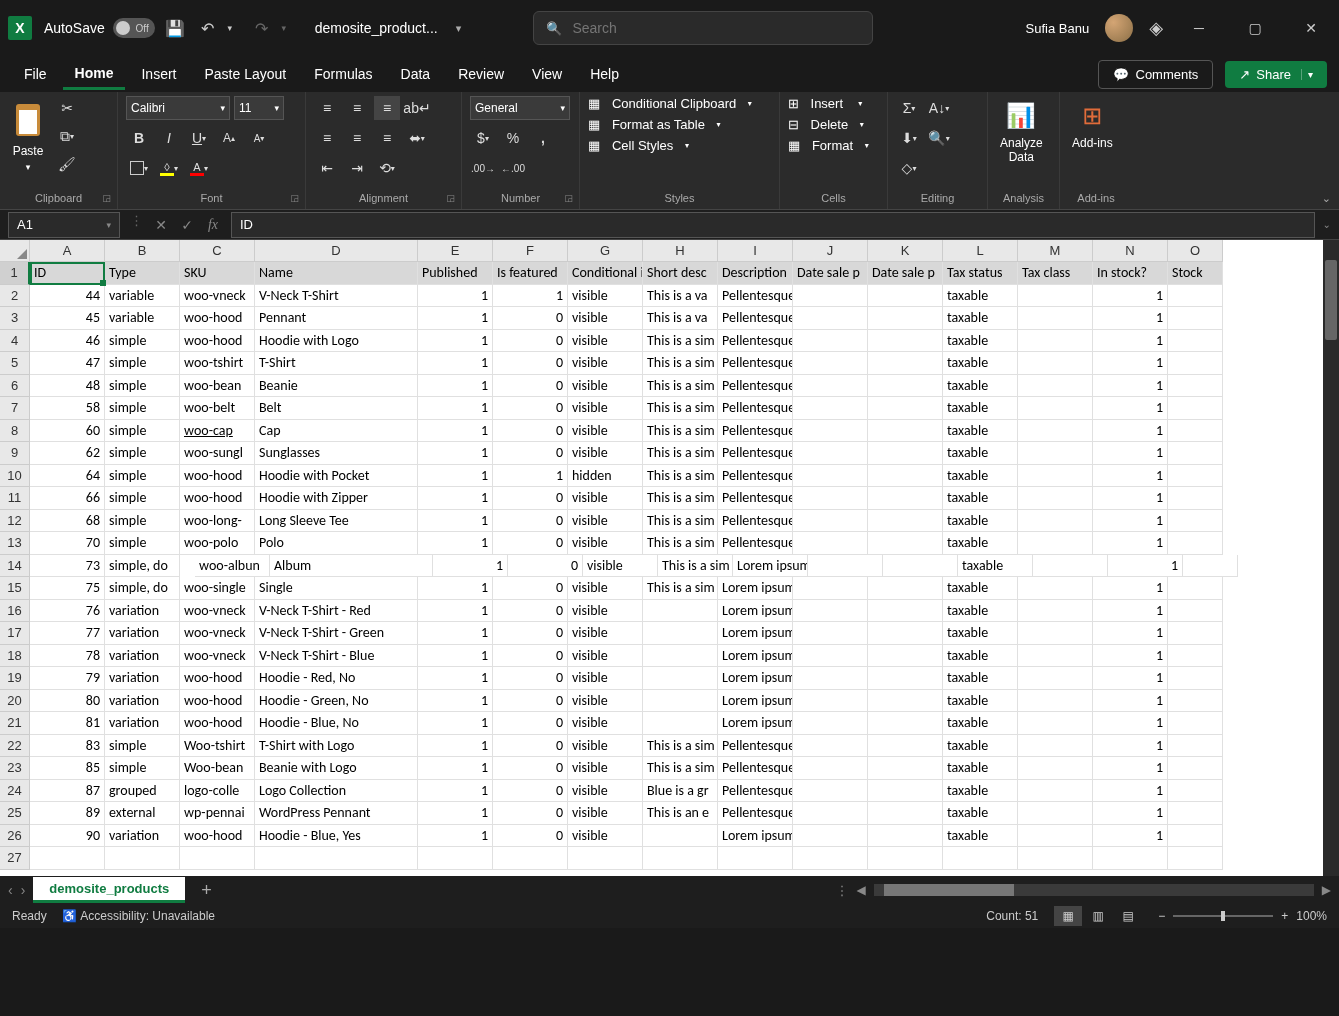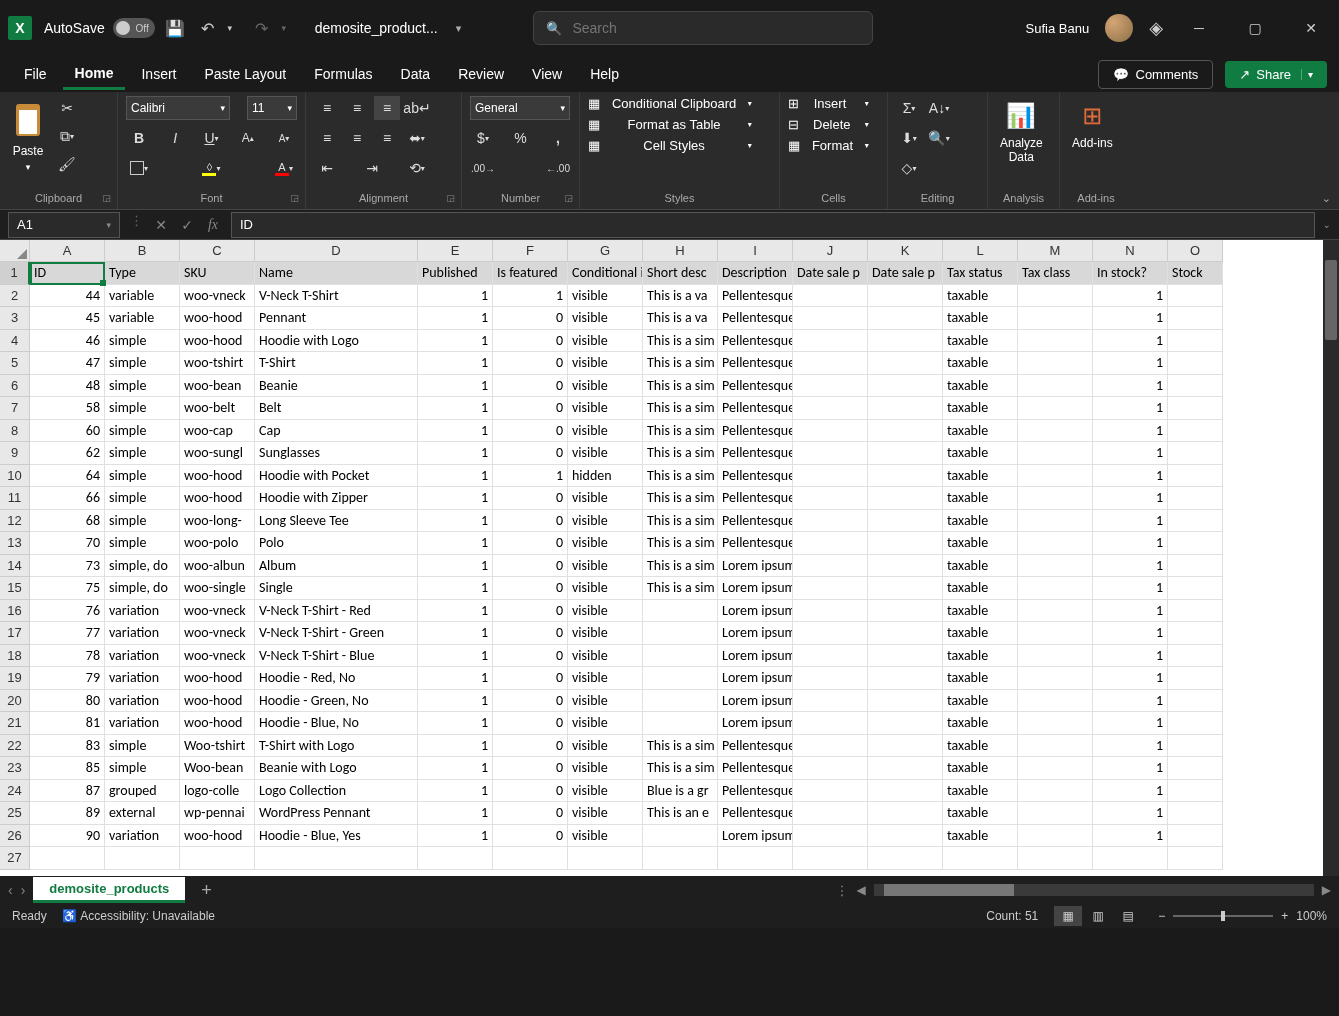--- a/index.html
+++ b/index.html
@@ -36,21 +36,21 @@
     
     .ribbon { height: 118px; background: #2b2b2b; display: flex; border-bottom: 1px solid #444; position: relative; }
     .group { border-right: 1px solid #3a3a3a; padding: 4px 8px 2px; display: flex; flex-direction: column; justify-content: space-between; }
     .group-content { display: flex; gap: 6px; align-items: flex-start; flex: 1; }
     .group-label { font-size: 11px; color: #aaa; text-align: center; height: 18px; display: flex; align-items: center; justify-content: center; position: relative; }
     .dlg { font-size: 9px; color: #888; position: absolute; right: -2px; }
     .big-btn { display: flex; flex-direction: column; align-items: center; gap: 4px; padding: 4px; }
     .big-btn .ico { width: 32px; height: 32px; display: flex; align-items: center; justify-content: center; font-size: 24px; }
     .big-btn .lbl { font-size: 12px; text-align: center; line-height: 1.2; }
     .col { display: flex; flex-direction: column; gap: 4px; }
-    .row { display: flex; gap: 4px; align-items: center; justify-content: space-between; }
+    .row { display: flex; gap: 4px; align-items: center; }
     .sm-btn { width: 26px; height: 24px; display: flex; align-items: center; justify-content: center; color: #ddd; font-size: 14px; }
     .combo { height: 24px; background: #3a3a3a; border: 1px solid #555; display: flex; align-items: center; padding: 0 4px; font-size: 12px; }
     .paste-ico { width: 32px; height: 40px; position: relative; }
     .clipboard-shape { width: 24px; height: 32px; background: #c88b3a; border-radius: 3px; position: absolute; top: 4px; left: 4px; }
     .clipboard-paper { width: 18px; height: 24px; background: #fff; position: absolute; top: 10px; left: 7px; }
     .ribbon-collapse { position: absolute; right: 8px; bottom: 4px; color: #aaa; font-size: 11px; }
     
     
     .formulabar { height: 30px; background: #1e1e1e; display: flex; align-items: center; border-bottom: 1px solid #444; }
     .namebox { width: 112px; height: 26px; background: #2a2a2a; border: 1px solid #555; display: flex; align-items: center; padding: 0 8px; margin-left: 8px; font-size: 13px; justify-content: space-between; }
@@ -551,21 +551,21 @@
         <div class="cell" style="width: 75px;"></div>
         <div class="cell" style="width: 75px;"></div>
         <div class="cell" style="width: 75px;">taxable</div>
         <div class="cell" style="width: 75px;"></div>
         <div class="cell num" style="width: 75px;">1</div>
         <div class="cell" style="width: 55px;"></div>
       </div>
       <div class="data-row">
         <div class="cell num" style="width: 75px;">60</div>
         <div class="cell" style="width: 75px;">simple</div>
-        <div class="cell" style="width: 75px;">woo-cap</div>
+        <div class="cell" style="width: 75px; text-decoration: underline;">woo-cap</div>
         <div class="cell" style="width: 163px;">Cap</div>
         <div class="cell num" style="width: 75px;">1</div>
         <div class="cell num" style="width: 75px;">0</div>
         <div class="cell" style="width: 75px;">visible</div>
         <div class="cell" style="width: 75px;">This is a sim</div>
         <div class="cell" style="width: 75px;">Pellentesque habitant morbi trist</div>
         <div class="cell" style="width: 75px;"></div>
         <div class="cell" style="width: 75px;"></div>
         <div class="cell" style="width: 75px;">taxable</div>
         <div class="cell" style="width: 75px;"></div>
@@ -653,21 +653,21 @@
         <div class="cell" style="width: 75px;"></div>
         <div class="cell" style="width: 75px;"></div>
         <div class="cell" style="width: 75px;">taxable</div>
         <div class="cell" style="width: 75px;"></div>
         <div class="cell num" style="width: 75px;">1</div>
         <div class="cell" style="width: 55px;"></div>
       </div>
       <div class="data-row">
         <div class="cell num" style="width: 75px;">73</div>
         <div class="cell" style="width: 75px;">simple, do</div>
-        <div class="cell" style="width: 75px;">woo-albun</div>
+        <div class="cell" style="width: 75px; margin-left: 15px;">woo-albun</div>
         <div class="cell" style="width: 163px;">Album</div>
         <div class="cell num" style="width: 75px;">1</div>
         <div class="cell num" style="width: 75px;">0</div>
         <div class="cell" style="width: 75px;">visible</div>
         <div class="cell" style="width: 75px;">This is a sim</div>
         <div class="cell" style="width: 75px;">Lorem ipsum dolor sit amet, con</div>
         <div class="cell" style="width: 75px;"></div>
         <div class="cell" style="width: 75px;"></div>
         <div class="cell" style="width: 75px;">taxable</div>
         <div class="cell" style="width: 75px;"></div>

